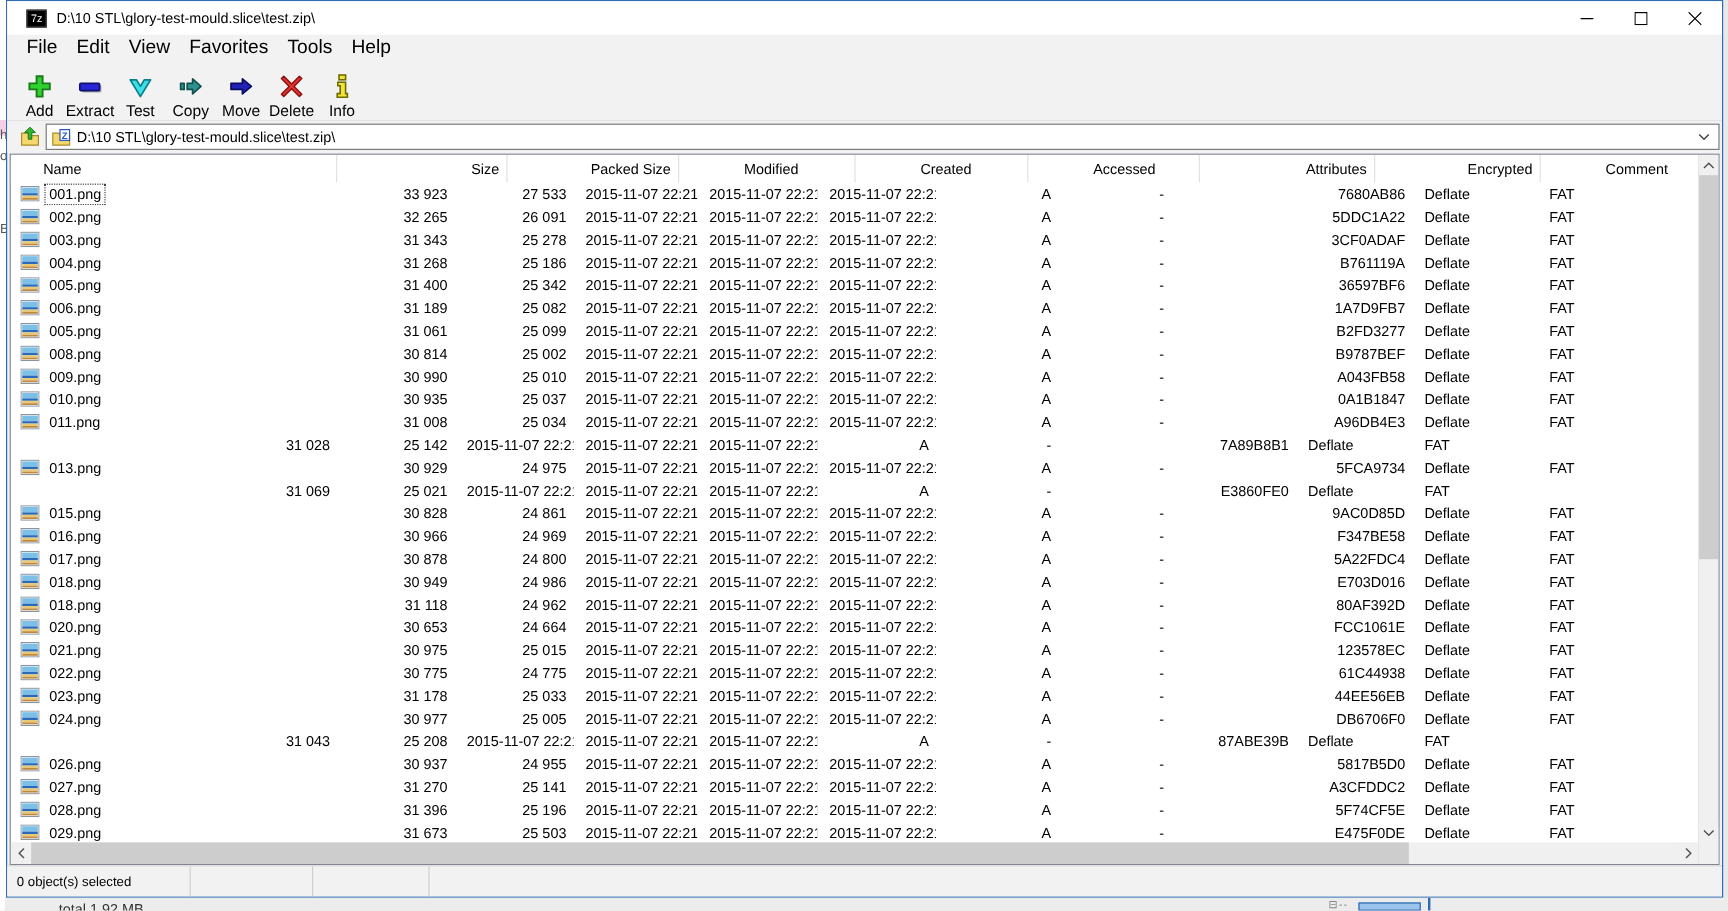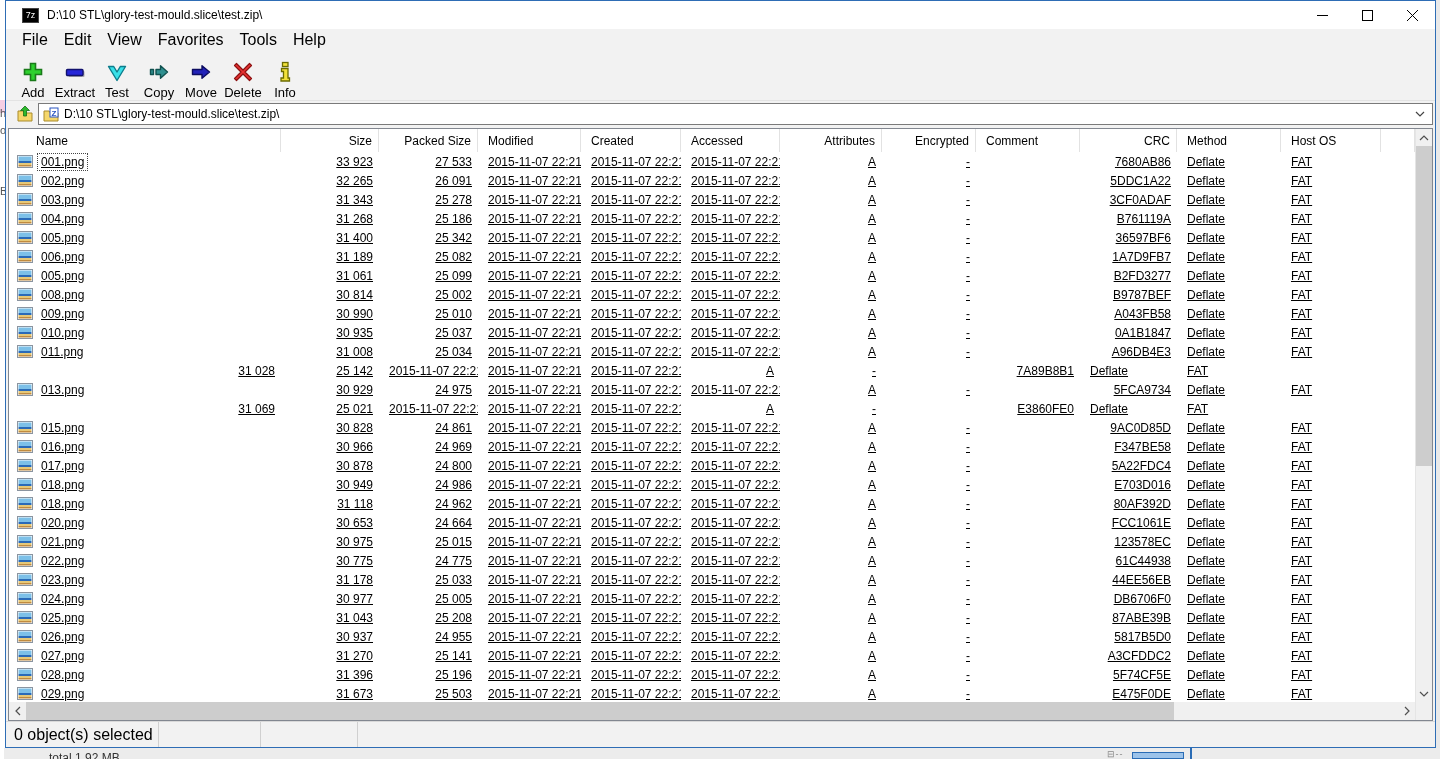--- a/index.html
+++ b/index.html
@@ -35,45 +35,45 @@
 
   .addressbar { height:26px; background:#f2f2f2; display:flex; align-items:center; padding:0 2px 0 6px; flex:0 0 auto; }
   .up-btn { width:26px; height:22px; display:flex; align-items:center; justify-content:center; flex:0 0 auto; }
   .addr-input { flex:1 1 auto; height:22px; background:#fff; border:1px solid #7a7a7a; display:flex; align-items:center; padding:0 4px; gap:5px; }
   .addr-text { flex:1 1 auto; white-space:nowrap; overflow:hidden; font-size:12px; }
   .addr-drop { width:16px; display:flex; justify-content:center; }
 
   .list-wrap { flex:1 1 auto; margin:1px 2px 0 2px; border:1px solid #828790; background:#fff; display:flex; overflow:hidden; }
   .list-main { flex:1 1 auto; display:flex; flex-direction:column; overflow:hidden; min-width:0; }
   .grid-row { display:grid; grid-template-columns:272px 98px 99px 103px 100px 99px 102px 94px 104px 97px 104px 100px minmax(0,1fr); }
-  .list-header { height:23px; background:#fff; flex:0 0 auto; }
+  .list-header { height:23px; background:#fff; flex:0 0 auto;gap:44px; }
   .hcell { display:flex; align-items:center; border-right:1px solid #e2e2e2; white-space:nowrap; overflow:hidden; font-size:12px; height:23px; }
   .al { justify-content:flex-start; padding-left:10px; }
   .ar { justify-content:flex-end; padding-right:6px; }
   .hcell.first { padding-left:27px; }
-  .rows { flex:1 1 auto; overflow:hidden;text-decoration:underline; }
+  .rows { flex:1 1 auto; overflow:hidden; }
   .frow { height:19px; font-size:12px; }
   .fcell { display:flex; align-items:center; white-space:nowrap; overflow:hidden; height:19px; }
   .name-cell { padding-left:8px; gap:5px; }
   .name-text { padding:1px 3px; }
   .name-text.focused { outline:1px dotted #444; }
   .file-ico { width:16px; height:13px; flex:0 0 auto; }
 
   
   .hscroll { height:18px; flex:0 0 auto; background:#f0f0f0; display:flex; align-items:stretch; }
   .vscroll { width:17px; flex:0 0 auto; background:#f0f0f0; display:flex; flex-direction:column; border-left:1px solid #e5e5e5; }
   .sb-arrow { flex:0 0 17px; display:flex; align-items:center; justify-content:center; background:#f0f0f0; }
   .vtrack { flex:1 1 auto; position:relative; }
   .vthumb { position:absolute; left:0; top:0; width:100%; height:320px; background:#cdcdcd; }
   .htrack { flex:1 1 auto; position:relative; }
   .hthumb { position:absolute; left:0; top:0; height:100%; width:1148px; background:#cdcdcd; }
   .corner { height:18px; background:#f0f0f0; }
 
   .statusbar { height:26px; background:#f2f2f2; border-top:1px solid #d9d9d9; display:flex; align-items:center; flex:0 0 auto; }
-  .status-panel { height:100%; display:flex; align-items:center; padding-left:8px; font-size:16px; white-space:nowrap; }
+  .status-panel { height:100%; display:flex; align-items:center; padding-left:8px; font-size:11px; white-space:nowrap; }
   .sp1 { width:152px; } .sp2 { width:102px; } .sp3 { width:97px; } .sp4 { flex:1; }
   .sdiv { border-left:1px solid #d0d0d0; }
 </style>
 </head>
 <body>
 
 <div class="bg-left">
   <div class="pink"></div>
   <div class="frag" style="top:107px;">h</div>
   <div class="frag" style="top:124px;">or</div>
@@ -759,30 +759,20 @@
     <div class="fcell al">2015-11-07 22:21</div>
     <div class="fcell ar">A</div>
     <div class="fcell ar">-</div>
     <div class="fcell al"></div>
     <div class="fcell ar">DB6706F0</div>
     <div class="fcell al">Deflate</div>
     <div class="fcell al">FAT</div>
     <div class="fcell"></div>
   </div>
           <div class="frow grid-row">
-    <div class="fcell name-cell">
-      <svg class="file-ico" viewBox="0 0 16 13">
-        <rect x="0.5" y="0.5" width="15" height="12" fill="#fff" stroke="#8a94a0"></rect>
-        <rect x="1.5" y="1.5" width="13" height="4.5" fill="#7cc0e8"></rect>
-        <rect x="1.5" y="6" width="13" height="2" fill="#2a6ab8"></rect>
-        <rect x="1.5" y="8" width="13" height="2" fill="#e6c877"></rect>
-        <rect x="1.5" y="10" width="13" height="1.5" fill="#c08a3e"></rect>
-      </svg>
-      <span class="name-text">025.png</span>
-    </div>
     <div class="fcell ar">31 043</div>
     <div class="fcell ar">25 208</div>
     <div class="fcell al">2015-11-07 22:21</div>
     <div class="fcell al">2015-11-07 22:21</div>
     <div class="fcell al">2015-11-07 22:21</div>
     <div class="fcell ar">A</div>
     <div class="fcell ar">-</div>
     <div class="fcell al"></div>
     <div class="fcell ar">87ABE39B</div>
     <div class="fcell al">Deflate</div>

